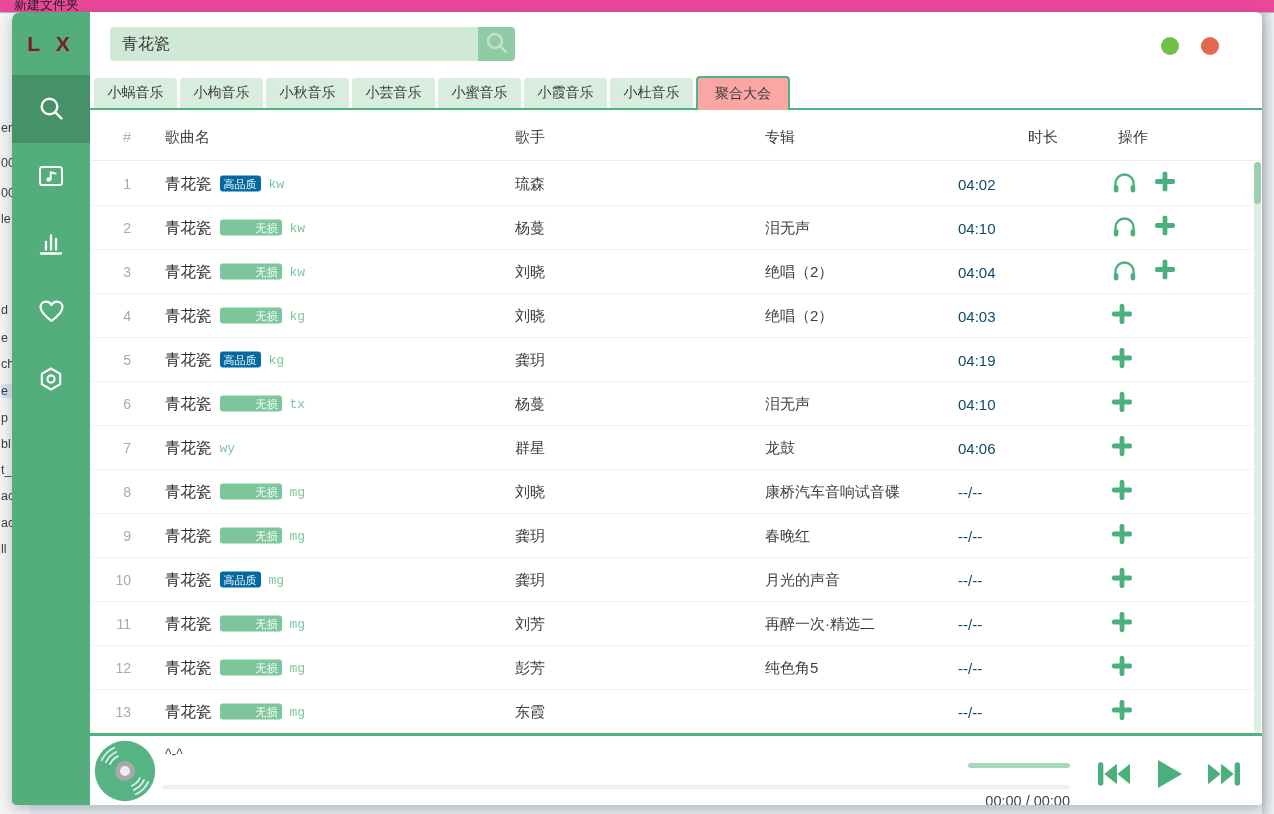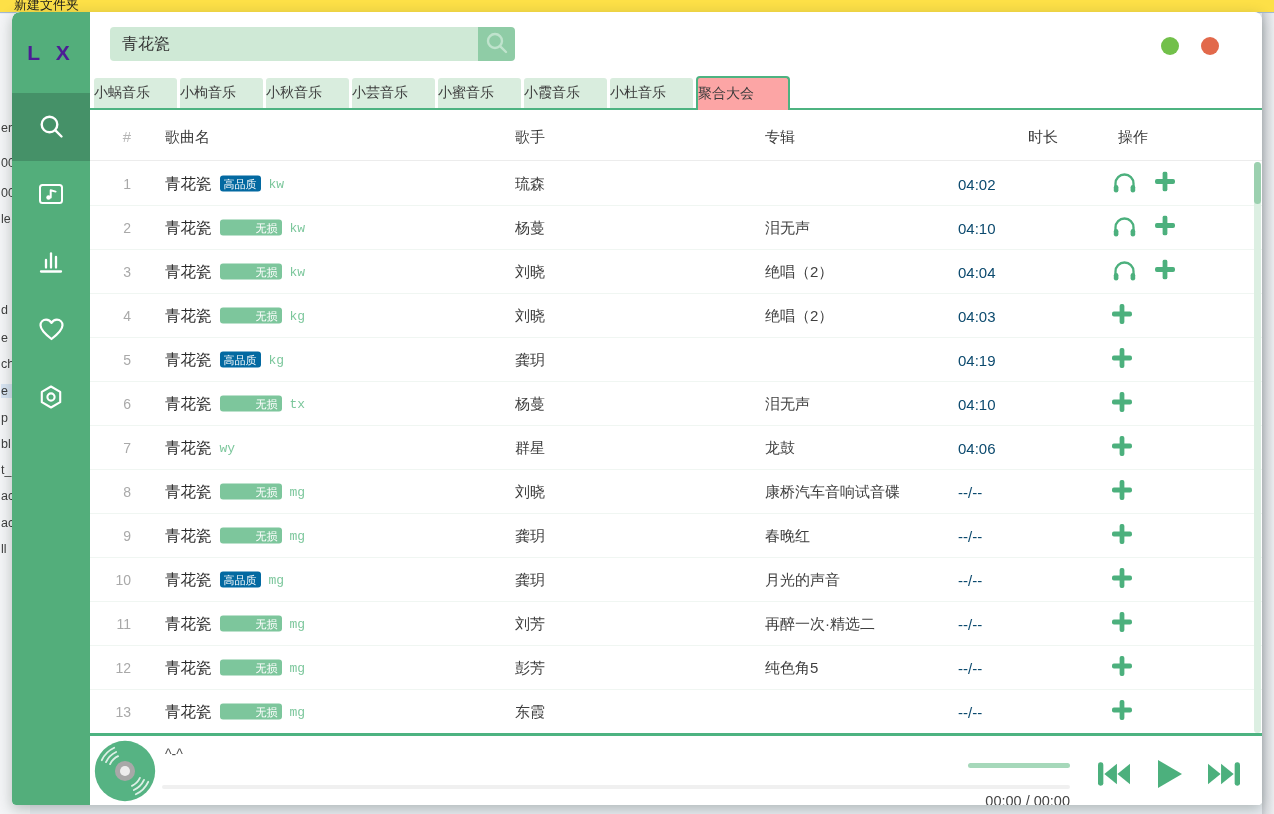--- a/index.html
+++ b/index.html
@@ -3,39 +3,39 @@
 <meta charset="utf-8">
 <style>
   * { margin:0; padding:0; box-sizing:border-box; }
   html,body { width:1274px; height:814px; overflow:hidden; }
   body {
     font-family:"Liberation Sans","DejaVu Sans",sans-serif;
     background:#e9edf2; position:relative;
   }
   
   .bg-topbar { position:absolute; left:0; top:0; width:1274px; height:13px;
-    background:#fde047; overflow:hidden; border-bottom:1.5px solid #a3b9d1; z-index:0; }
+    background:#ec4899; overflow:hidden; border-bottom:1.5px solid #a3b9d1; z-index:0; }
   .bg-folder-label { position:absolute; left:14px; top:-4px; font-size:13px; color:#1c1c1c; }
   .bg-left-strip { position:absolute; left:0; top:14px; width:30px; height:800px;
     background:#f4f5f7; overflow:hidden; z-index:0; }
   .bg-fragment { position:absolute; left:1px; font-size:12.5px; color:#3d3d3d; white-space:nowrap; }
   .bg-fragment.hl { background:#d8e4f2; padding-right:12px; }
   .bg-right-strip { position:absolute; right:0; top:13px; width:12px; height:801px;
     background:linear-gradient(90deg,#c9ccd1 0%,#dcdee2 40%,#eceef0 100%); z-index:0; }
 
   
   .app { position:absolute; left:12px; top:12px; width:1250px; height:793px;
     background:#fff; border-radius:8px 8px 4px 4px;
     box-shadow:0 4px 14px rgba(40,60,50,.30); z-index:2; overflow:hidden; }
 
   
   .sidebar { position:absolute; left:0; top:0; width:78px; height:100%;
     background:#53ae7b; border-radius:8px 0 0 4px; }
-  .logo { height:81px; display:flex; align-items:center; justify-content:center;
-    color:#4c1d95; font-weight:bold; font-size:21px; letter-spacing:5px; }
+  .logo { height:63px; display:flex; align-items:center; justify-content:center;
+    color:#7f1d1d; font-weight:bold; font-size:21px; letter-spacing:5px; }
   .nav-item { height:67.5px; display:flex; align-items:center; justify-content:center; cursor:pointer; }
   .nav-item.active { background:#459168; }
   .nav-item svg { display:block; }
 
   
   .content { position:absolute; left:78px; top:0; width:1172px; height:100%; background:#fff;
     border-radius:0 8px 4px 0; }
 
   
   .topbar { position:absolute; left:0; top:0; width:100%; height:66px; }
@@ -45,21 +45,21 @@
     font-family:"Liberation Sans","DejaVu Sans",sans-serif; }
   .search-btn { width:37px; height:34px; background:#8fcca6; border:none; border-radius:0 4px 4px 0;
     display:flex; align-items:center; justify-content:center; cursor:pointer; }
   .win-dots { position:absolute; right:43px; top:25px; display:flex; gap:22px; }
   .dot { width:18px; height:18px; border-radius:50%; display:inline-block; cursor:pointer; }
 
   
   .tabs { position:absolute; left:0; top:66px; width:1172px; height:32px;
     border-bottom:2px solid #4db381; display:flex; align-items:flex-end; padding-left:4px; }
   .tab { width:83px; height:30px; margin-right:3px; background:#d9edde; color:#3c3c3c;
-    font-size:14px; display:flex; align-items:center; justify-content:flex-start;
+    font-size:14px; display:flex; align-items:center; justify-content:center;
     border-radius:3px 3px 0 0; cursor:pointer; white-space:nowrap; }
   .tab.active { width:94px; height:34px; background:#fca5a5; border:2px solid #4db381;
     border-bottom:none; margin-bottom:-2px; border-radius:4px 4px 0 0; z-index:3; }
 
   
   .thead { position:absolute; left:0; top:98px; width:1172px; height:51px;
     border-bottom:1px solid #ececec; font-size:15px; color:#3c3c3c; }
   .thead span { position:absolute; top:18px; }
   .h-num   { left:0; width:41px; text-align:right; color:#b5b5b5; }
   .h-name  { left:75px; }

